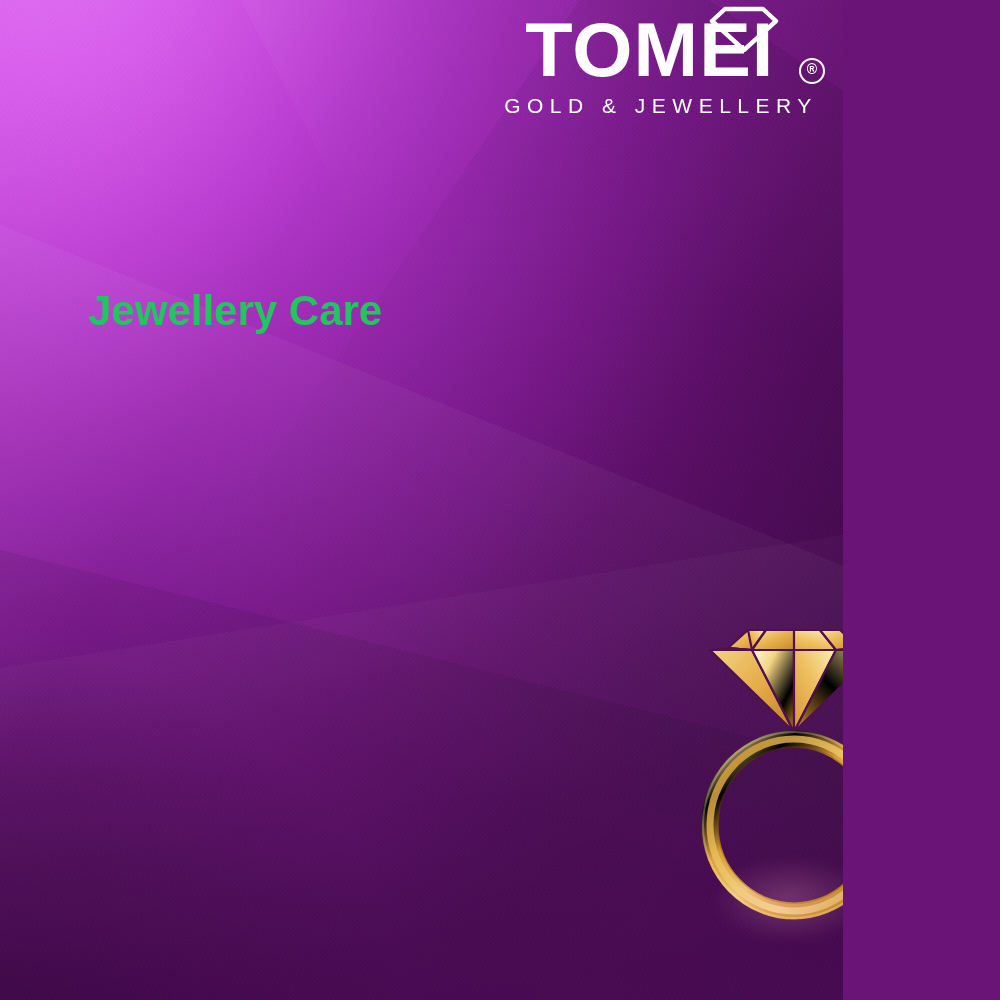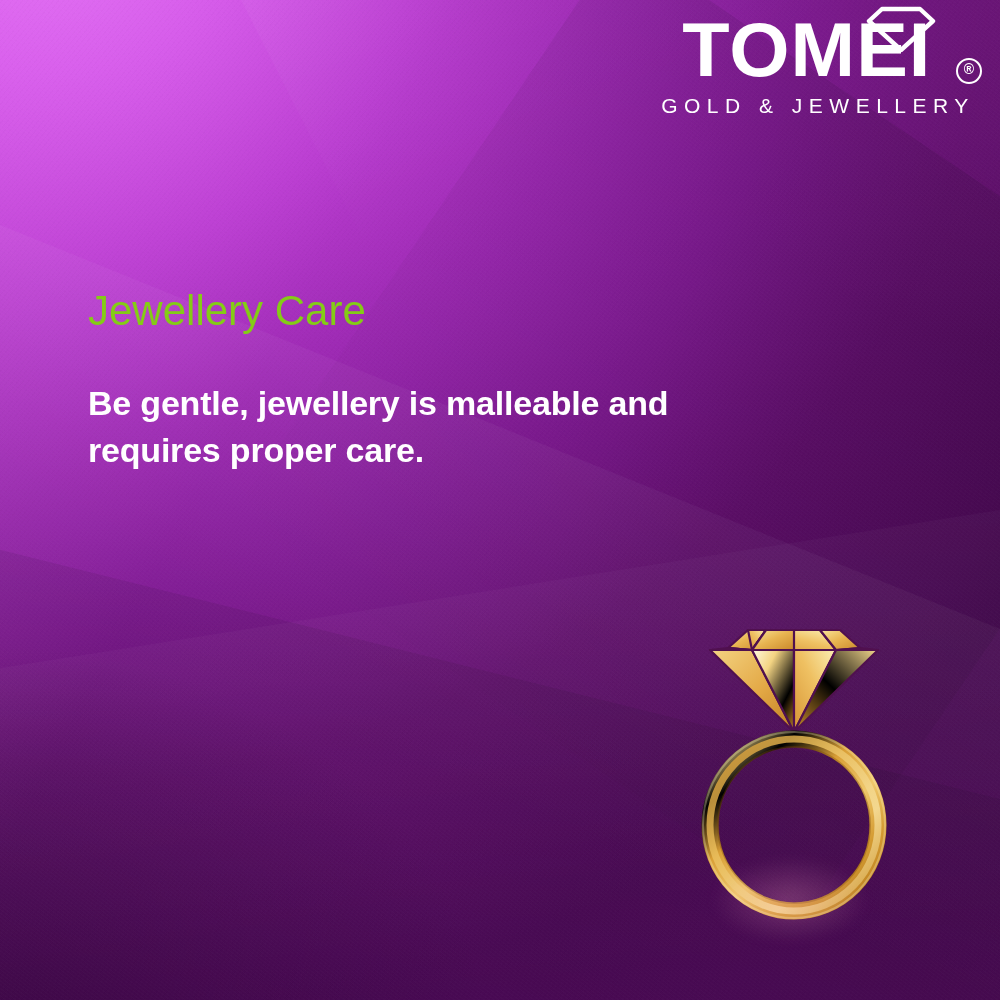--- a/index.html
+++ b/index.html
@@ -1,21 +1,21 @@
 <!DOCTYPE html>
 <html><head>
 <meta charset="utf-8">
 <style>
   html,body{margin:0;padding:0;}
   body{
     width:1000px;height:1000px;overflow:hidden;
     font-family:"Liberation Sans",sans-serif;
     background:#6B1478;
   }
-  .canvas{position:relative;width:1000px;height:1000px;overflow:hidden;}
+  .canvas{position:relative;width:843px;height:1000px;overflow:hidden;}
 
   
   .bg-base{
     position:absolute;inset:0;
     background:
       radial-gradient(120% 110% at 6% -8%, #E070F2 0%, #D358E8 14%, #B93CD0 30%, #9A28B0 46%, #7D1A90 62%, #63106F 78%, #4D0A58 100%);
   }
   .bg-tint{
     position:absolute;inset:0;
     background:linear-gradient(118deg, rgba(236,120,250,0.30) 0%, rgba(190,60,215,0.06) 30%, rgba(70,10,80,0.00) 55%, rgba(60,8,70,0.30) 82%, rgba(45,5,55,0.50) 100%);
@@ -70,21 +70,21 @@
   .dia-outline{position:absolute;top:-2px;right:44px;width:70px;height:46px;}
   .tagline{
     color:#ffffff;font-size:21px;font-weight:400;
     letter-spacing:6.5px;white-space:nowrap;margin-top:2px;
     padding-left:6px;
   }
 
   
   .copy{position:absolute;left:88px;top:286px;width:600px;}
   .headline{
-    color:#84cc16;font-size:42px;font-weight:400;letter-spacing:0px;
+    color:#22c55e;font-size:42px;font-weight:700;letter-spacing:0px;
     line-height:50px;margin:0 0 44px 0;
   }
   .para{
     color:#FFFFFF;font-weight:700;font-size:34px;line-height:47px;
     margin:0 0 44px 0;letter-spacing:-0.2px;
   }
   .para:last-child{margin-bottom:0;}
 
   
   .ring-art{position:absolute;left:670px;top:620px;width:240px;height:320px;}
@@ -117,21 +117,20 @@
         <polygon points="35,44 3,15 16,3 54,3 67,15" fill="none" stroke="#ffffff" stroke-width="4.4" stroke-linejoin="round" stroke-linecap="round"></polygon>
       </svg>
 
       <div class="reg">®</div>
     </div>
     <div class="tagline">GOLD &amp; JEWELLERY</div>
   </div>
 
   <div class="copy">
     <h1 class="headline">Jewellery Care</h1>
-    <p class="para">Be gentle, jewellery is malleable and requires proper care.</p>
   </div>
 
   <div class="ring-art">
     <div class="ring-glow"></div>
 
     <svg viewBox="0 0 240 320" width="240" height="320">
       <defs>
         <linearGradient id="gFacetA" x1="0" y1="0" x2="1" y2="1">
           <stop offset="0%" stop-color="#F9E69B"></stop>
           <stop offset="48%" stop-color="#E8B451"></stop>

